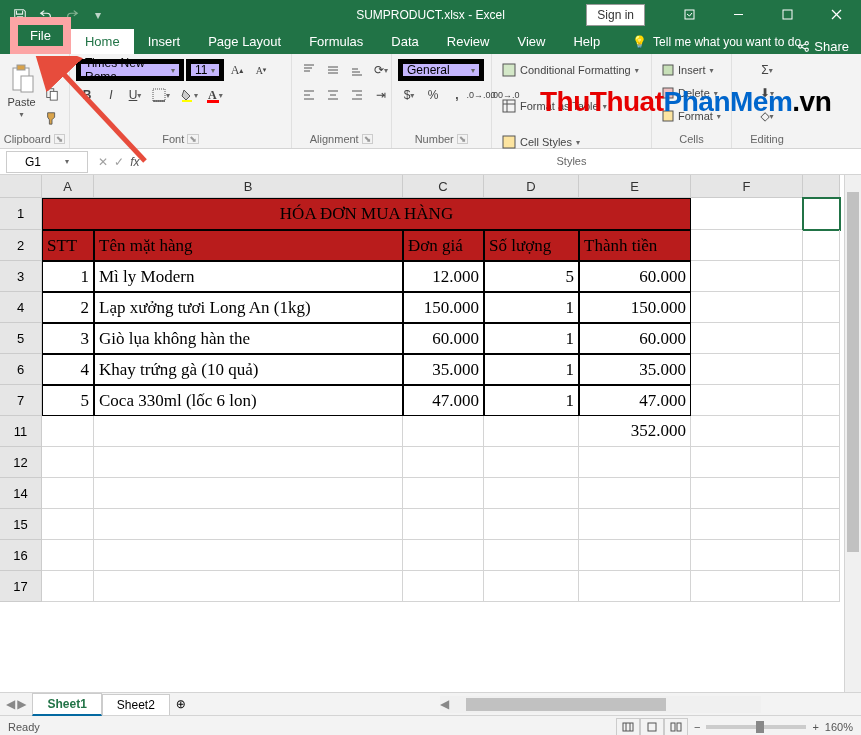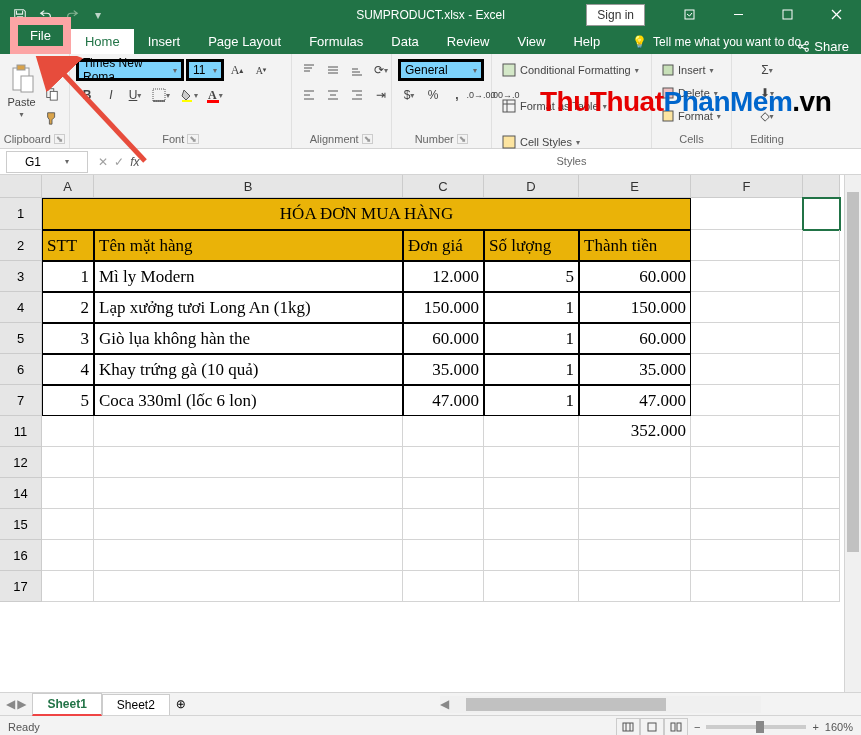--- a/index.html
+++ b/index.html
@@ -25,21 +25,21 @@
 
 
 .ribbon { height: 95px; background: #f3f3f3; border-bottom: 1px solid #d4d4d4; display: flex; }
 .group { border-right: 1px solid #e0e0e0; padding: 3px 6px; display: flex; flex-direction: column; position: relative; }
 .group-label { text-align: center; font-size: 11px; color: #666; margin-top: auto; padding-top: 2px; display: flex; justify-content: center; align-items: center; gap: 3px; }
 .group-label .dlg { font-size: 9px; color: #999; border: 1px solid #ccc; padding: 0 1px; line-height: 8px; }
 .group-content { display: flex; gap: 4px; flex: 1; }
 .rstack { display: flex; flex-direction: column; gap: 2px; justify-content: center; }
 .rbtn { height: 22px; min-width: 22px; display: flex; align-items: center; justify-content: center; border: 1px solid transparent; padding: 0 3px; color: #444; }
 .rbtn-lg { width: 44px; height: 68px; flex-direction: column; font-size: 11px; gap: 2px; }
-.font-box { border: 3px solid #000000; background: #7dd3fc; height: 22px; font-size: 12px; padding: 0 4px; display: flex; align-items: center; justify-content: space-between; }
+.font-box { border: 5px solid #000000; background: #c4b5fd; height: 22px; font-size: 12px; padding: 0 4px; display: flex; align-items: center; justify-content: space-between; }
 .font-name { width: 108px; }
 .font-size { width: 38px; }
 .dd-arrow { font-size: 8px; color: #666; }
 .row { display: flex; gap: 2px; align-items: center; }
 
 
 .watermark { position: absolute; top: 86px; left: 540px; font-weight: bold; font-size: 28px; font-family: Arial; letter-spacing: -0.5px; z-index: 5; white-space: nowrap; }
 .watermark .red { color: #e60000; }
 .watermark .blue { color: #0066cc; }
 .watermark .black { color: #000000; }
@@ -58,35 +58,35 @@
 .corner { width: 42px; height: 23px; background: #e6e6e6; border-right: 1px solid #ccc; border-bottom: 1px solid #ccc; }
 .ch { border-right: 1px solid #ccc; border-bottom: 1px solid #ccc; display: flex; align-items: center; justify-content: center; background: #e6e6e6; font-size: 13px; color: #333; height: 23px; }
 .ch-A { width: 52px; } .ch-B { width: 309px; } .ch-C { width: 81px; } .ch-D { width: 95px; } .ch-E { width: 112px; } .ch-F { width: 112px; } .ch-G { width: 37px; }
 .rh { width: 42px; border-right: 1px solid #ccc; border-bottom: 1px solid #ccc; display: flex; align-items: center; justify-content: center; background: #e6e6e6; font-size: 13px; }
 .row-strip { display: flex; }
 .cell { border-right: 1px solid #d4d4d4; border-bottom: 1px solid #d4d4d4; height: 31px; display: flex; align-items: center; padding: 0 4px; font-family: "Times New Roman", serif; font-size: 17px; overflow: hidden; }
 .r1 .cell { height: 32px; }
 .cA { width: 52px; justify-content: flex-end; } .cB { width: 309px; } .cC { width: 81px; justify-content: flex-end; } .cD { width: 95px; justify-content: flex-end; } .cE { width: 112px; justify-content: flex-end; } .cF { width: 112px; } .cG { width: 37px; }
 
 
-.hdrcell { background: #eab308; font-family: "Times New Roman"; font-size: 17px; border: 1px solid #000 !important; }
+.hdrcell { background: #b91c1c; font-family: "Times New Roman"; font-size: 17px; border: 1px solid #000 !important; }
 .hdrcell.merged { width: 649px; justify-content: center; font-weight: normal; }
 .tblcell { border: 1px solid #000 !important; font-family: "Times New Roman"; font-size: 17px; }
 
 
 .selcell { outline: 2px solid #217346; outline-offset: -1px; }
 
 .vscroll { width: 17px; background: #f0f0f0; border-left: 1px solid #d4d4d4; position: absolute; right: 0; top: 0; bottom: 0; }
 .vscroll-thumb { background: #c1c1c1; margin: 17px 2px; height: 360px; }
 
 
 .sheet-tabs { height: 23px; background: #f3f3f3; border-top: 1px solid #d4d4d4; display: flex; align-items: center; position: relative; }
 .st-nav { display: flex; padding: 0 6px; gap: 2px; color: #888; }
 .st-tab { padding: 3px 14px; border: 1px solid #ccc; background: #fff; font-size: 12px; border-bottom: none; }
-.st-tab.active { border-bottom: 2px solid #ef4444; color: #217346; font-weight: 600; }
+.st-tab.active { border-bottom: 2px solid #0369a1; color: #217346; font-weight: 600; }
 .st-add { width: 22px; text-align: center; }
 .hscroll-track { position: absolute; left: 440px; right: 100px; height: 17px; background: #f0f0f0; display: flex; align-items: center; }
 .hscroll-thumb { background: #c1c1c1; height: 13px; width: 200px; margin-left: 17px; }
 
 
 .statusbar { height: 22px; background: #f3f3f3; border-top: 1px solid #d4d4d4; display: flex; align-items: center; padding: 0 8px; font-size: 11px; color: #555; }
 .statusbar .right { margin-left: auto; display: flex; align-items: center; gap: 6px; }
 .viewbtns { display: flex; }
 .viewbtn { width: 24px; height: 18px; border: 1px solid #ccc; display: flex; align-items: center; justify-content: center; }
 .zoom-slider { width: 100px; height: 4px; background: #ccc; position: relative; }

